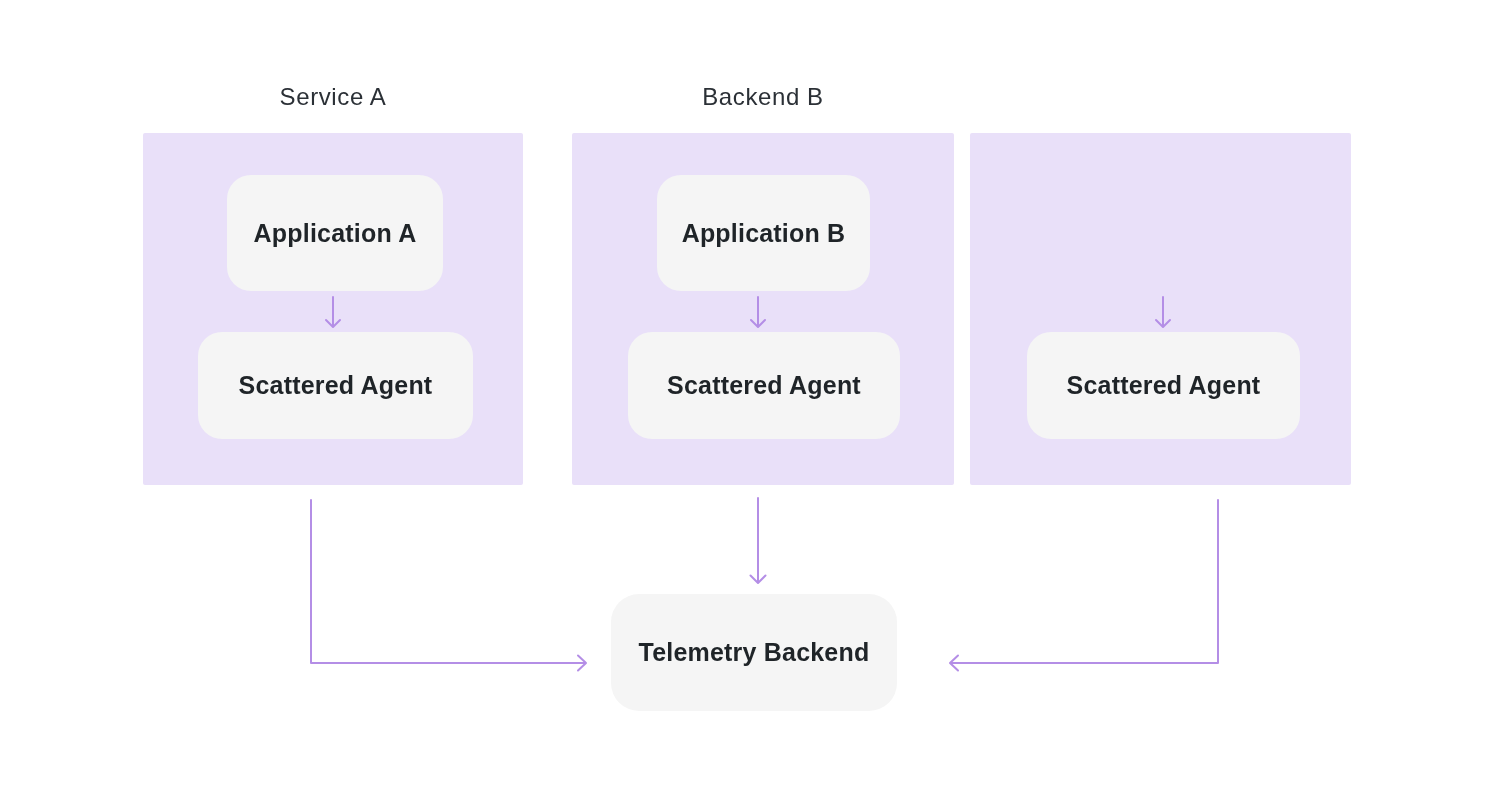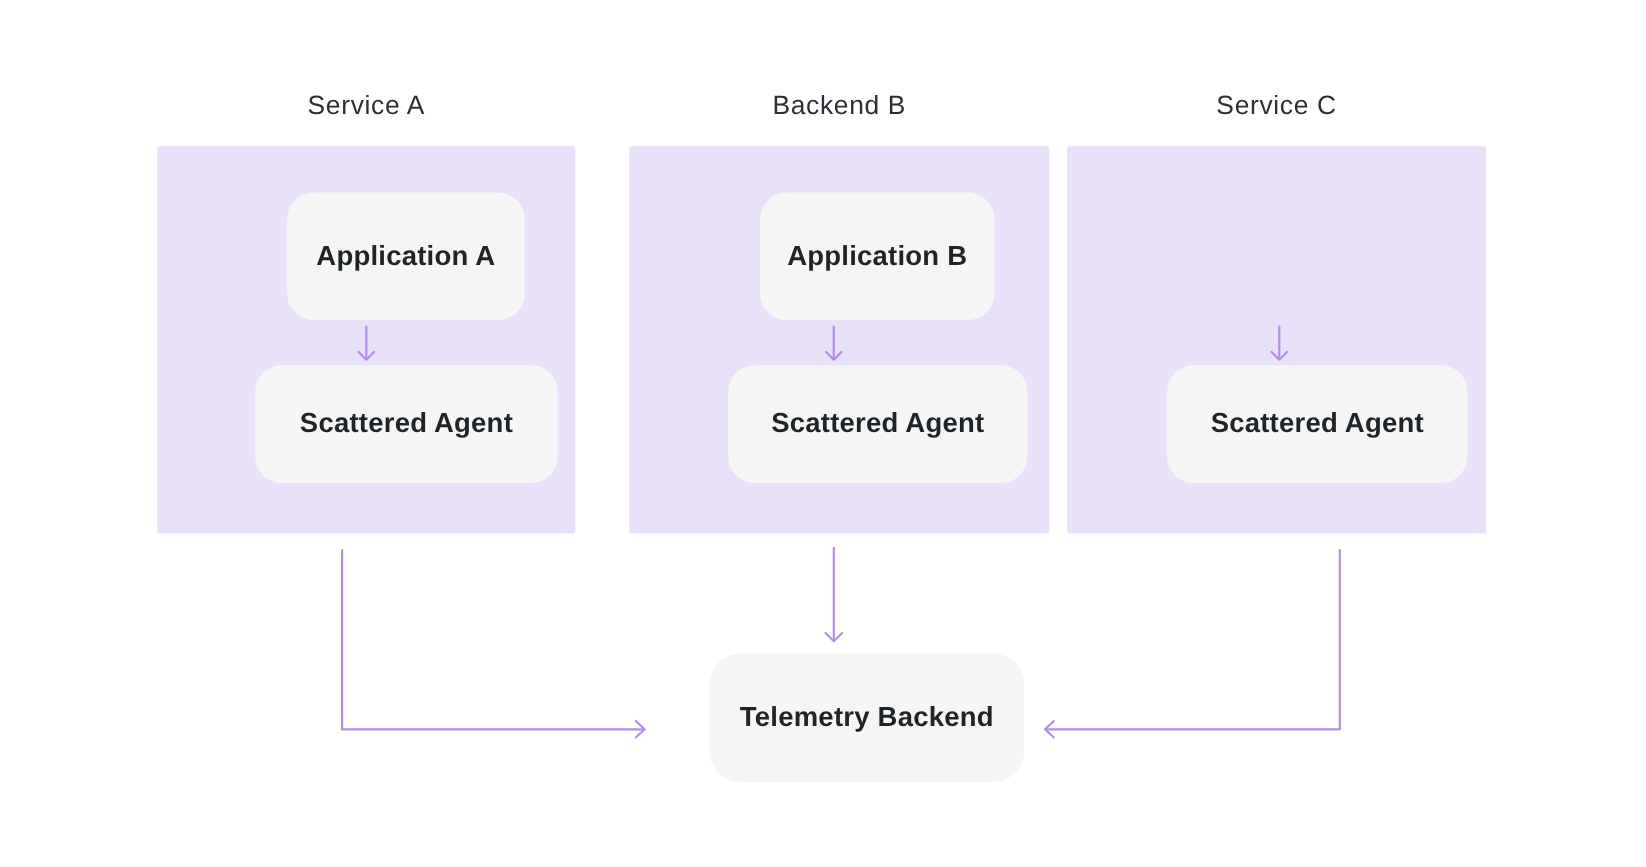--- a/index.html
+++ b/index.html
@@ -42,21 +42,20 @@
     position:absolute;
     background:var(--node-fill);
     border-radius:24px;
     display:flex;
     align-items:center;
     justify-content:center;
     font-size:25px;
     font-weight:600;
     letter-spacing:0.2px;
     color:var(--node-text);
-    margin-left:34px;
   }
   .node.app{top:42px;height:116px;}
   .node.agent{top:199px;height:107px;}
   .node.backend{
     left:611px;top:594px;
     width:286px;height:117px;
     border-radius:28px;
   }
   
   .title-a{left:143px;width:380px;}
@@ -85,21 +84,20 @@
     stroke-linejoin:round;
   }
 </style>
 </head>
 <body>
 
 <div class="canvas">
 
   <div class="service-title title-a">Service A</div>
   <div class="service-title title-b">Backend B</div>
-  <div class="service-title title-c">Service C</div>
 
   <div class="service-box box-a">
     <div class="node app app-a">Application A</div>
     <div class="node agent agent-a">Scattered Agent</div>
   </div>
 
   <div class="service-box box-b">
     <div class="node app app-b">Application B</div>
     <div class="node agent agent-b">Scattered Agent</div>
   </div>

